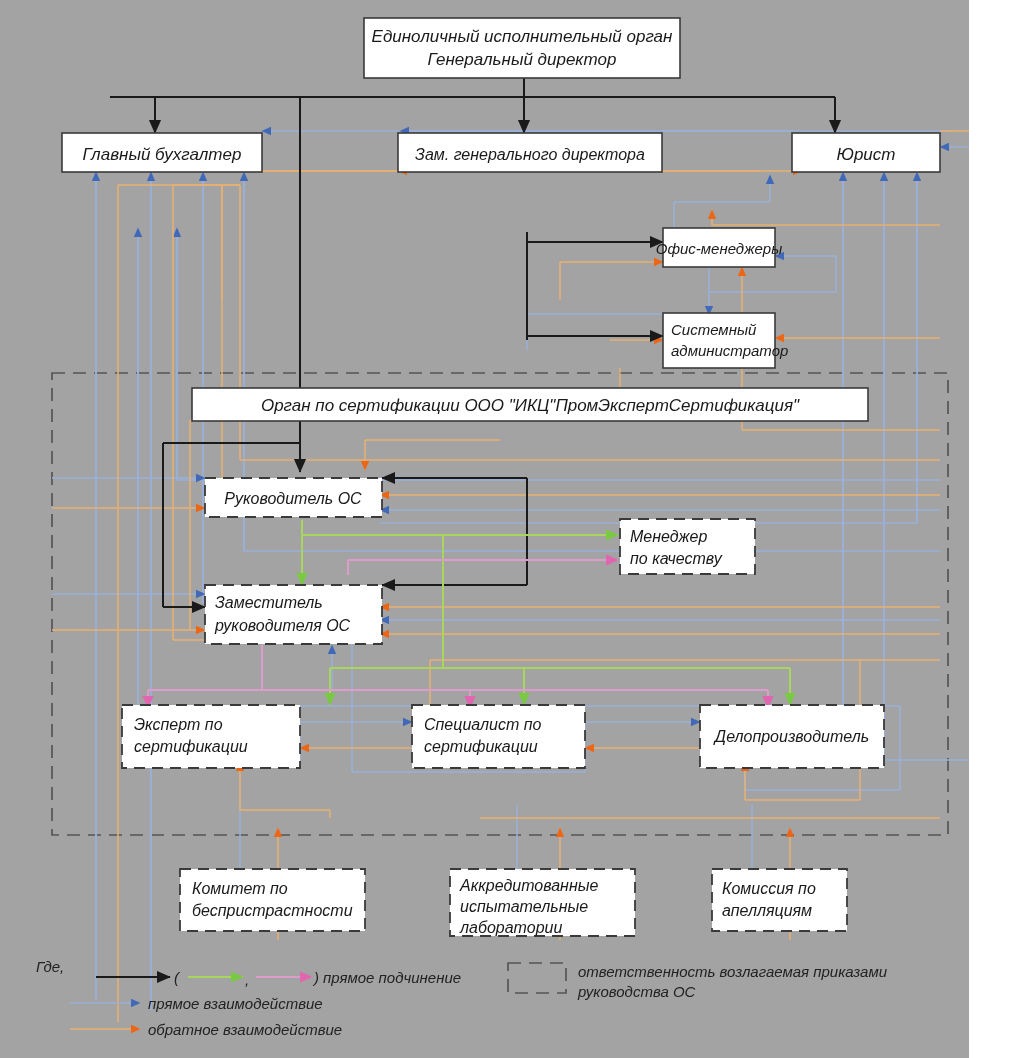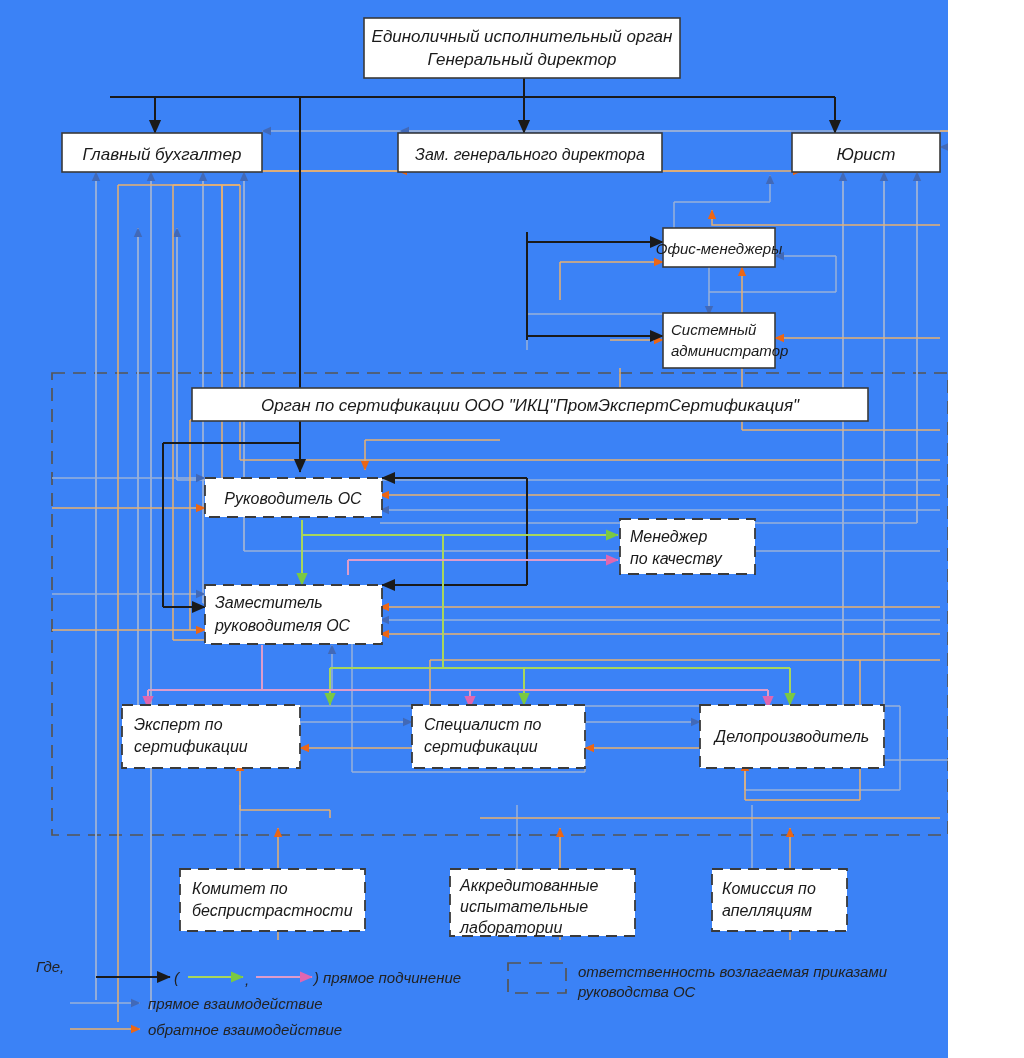--- a/index.html
+++ b/index.html
@@ -1,17 +1,17 @@
 <!DOCTYPE html>
 <html><head>
 <meta charset="utf-8">
 <style>
   html,body{margin:0;padding:0;background:#ffffff;}
   body{width:1024px;height:1058px;font-family:"Liberation Sans",sans-serif;}
-  #stage{position:relative;width:948px;height:1058px;overflow:hidden;background:#3b82f6;}
+  #stage{position:relative;width:948px;height:1058px;overflow:hidden;background:#a3a3a3;padding-left:21px;}
   svg{position:absolute;left:0;top:0;width:1024px;height:1058px;}
   .nodeLabel{font-family:"Liberation Sans",sans-serif;font-style:italic;fill:#1a1a1a;}
   .legendLabel{font-family:"Liberation Sans",sans-serif;font-style:italic;fill:#222;font-size:15px;}
   .solidBox{fill:#ffffff;stroke:#3a3a3a;stroke-width:1.6;}
   .dashBox{fill:#ffffff;stroke:#3a3a3a;stroke-width:1.8;stroke-dasharray:11 7;}
   .outerDash{fill:none;stroke:#555;stroke-width:1.7;stroke-dasharray:13 8;}
 </style>
 </head>
 <body>
 

